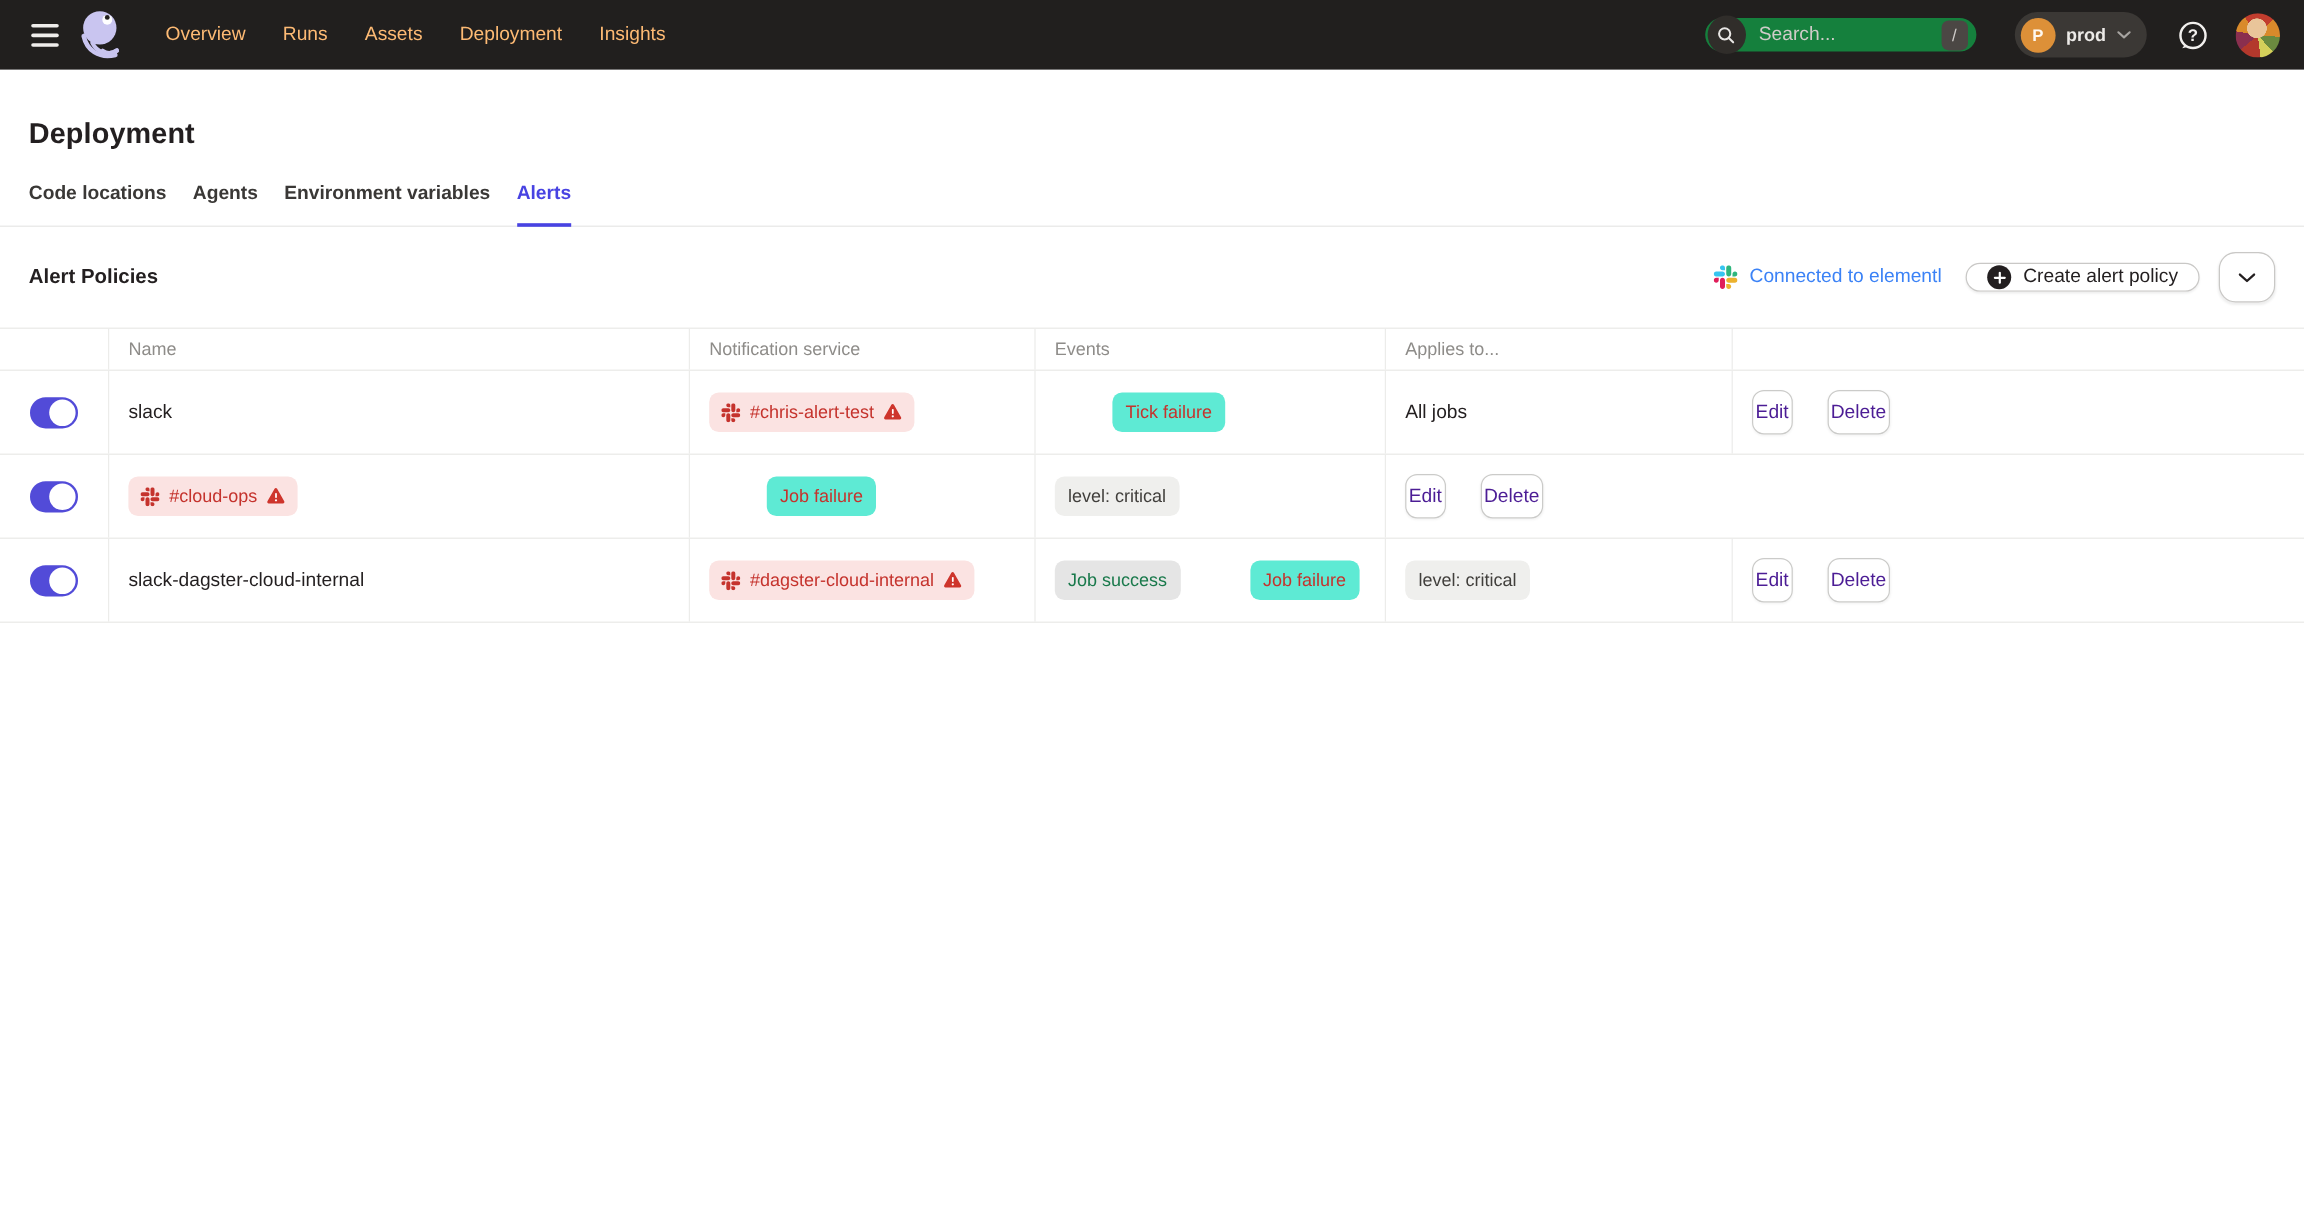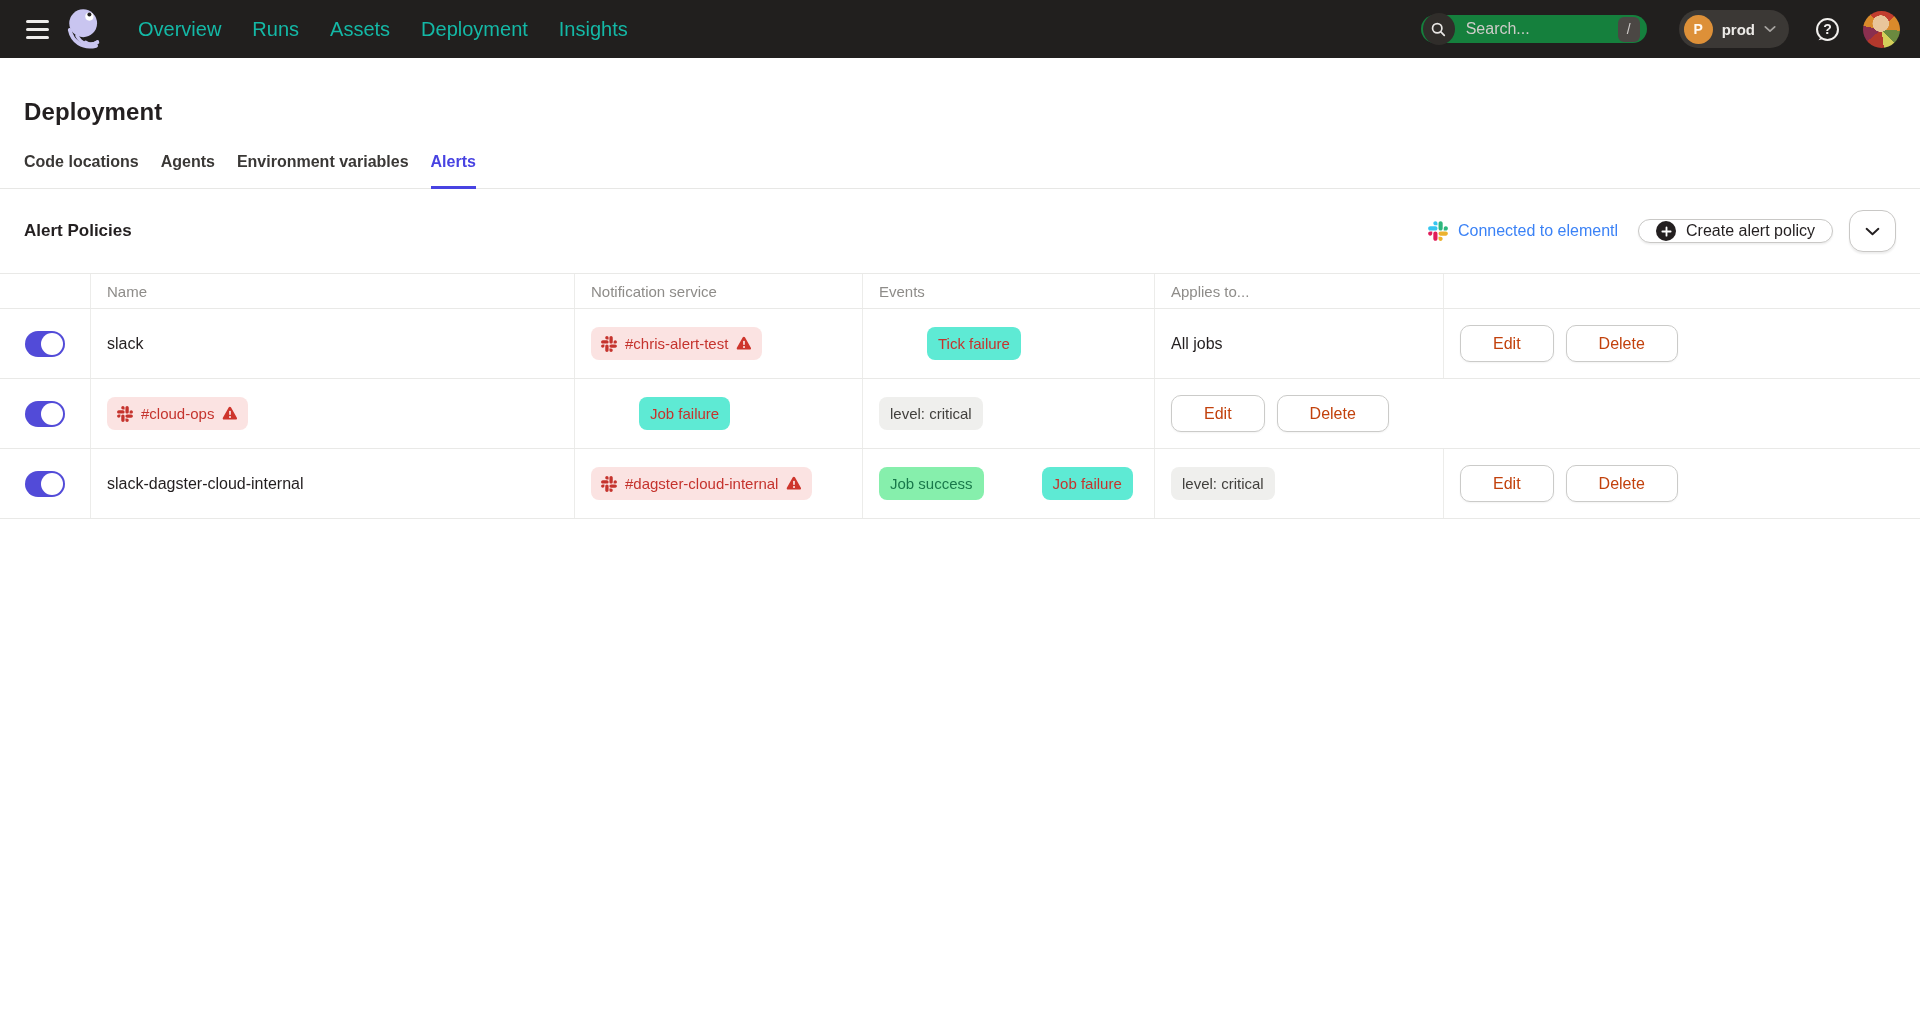--- a/index.html
+++ b/index.html
@@ -5,21 +5,21 @@
   * { margin:0; padding:0; box-sizing:border-box; }
   html,body { width:1920px; height:1020px; background:#ffffff; overflow:hidden;
               font-family:"Liberation Sans", sans-serif; color:#231F20; }
 
   
   .topbar{ height:58px; background:#211F1E; display:flex; align-items:center; padding:0 20px 0 16px; }
   .hamburger{ width:23px; display:flex; flex-direction:column; gap:5px; margin:0 15px 0 10px; cursor:pointer; }
   .hamburger i{ display:block; height:3px; background:#EFEDEB; border-radius:2px; }
   .logo{ width:46px; height:46px; margin-right:28px; cursor:pointer; }
   .nav{ display:flex; gap:31px; }
-  .nav-item{ color:#14b8a6; font-size:20px; font-weight:500; cursor:pointer; }
+  .nav-item{ color:#fdba74; font-size:16px; font-weight:500; cursor:pointer; }
   .tb-spacer{ flex:1; }
   .search{ width:226px; height:28px; background:#15803d; border-radius:18px; display:flex;
            align-items:center; gap:11px; padding:0 7px 0 2px; margin-right:32px; cursor:pointer; }
   .search-circ{ width:32px; height:32px; border-radius:50%; background:#302D2A; display:grid; place-items:center; flex:none; }
   .search-text{ color:#CFCCC9; font-size:16px; flex:1; }
   .slash-key{ width:22px; height:25px; background:#4B4744; border-radius:6px; color:#CFCCC9;
               display:grid; place-items:center; font-size:14px; flex:none; }
   .depl-pill{ height:38px; background:#3B3835; border-radius:19px; display:flex; align-items:center;
               gap:9px; padding:0 13px 0 5px; margin-right:25px; cursor:pointer; }
   .depl-avatar{ width:29px; height:29px; border-radius:50%; background:#DD9038; color:#FFF8EF;
@@ -65,26 +65,26 @@
   .cell-name{ font-size:16px; color:#231F20; }
   .applies-text{ font-size:16px; color:#231F20; }
 
   .toggle{ width:40px; height:26px; border-radius:13px; background:#524BD8; position:relative; cursor:pointer; flex:none; }
   .toggle .knob{ position:absolute; top:2px; right:2px; width:22px; height:22px; border-radius:50%; background:#fff; }
 
   .notif-badge{ display:inline-flex; align-items:center; gap:8px; background:#FBE3E2; border-radius:8px;
                 padding:8px 10px; font-size:15px; color:#C5332D; white-space:nowrap; }
   .pill{ display:inline-flex; align-items:center; border-radius:8px; padding:8px 11px; font-size:15px; white-space:nowrap; }
   .pill.failure{ background:#5eead4; color:#C5332D;margin-left:48px; }
-  .pill.success{ background:#86efac; color:#19794B; }
+  .pill.success{ background:#e5e5e5; color:#19794B; }
   .pill.neutral{ background:#EFEFED; color:#413F3C; }
   .events-cell{ gap:10px; }
 
-  .btn-row{ height:37px; border-radius:10px; border:1px solid #CBCBC9; background:#fff; padding:0 32px;
-            font-size:16px; color:#c2410c; cursor:pointer; margin-right:12px; font-family:inherit;
+  .btn-row{ height:37px; border-radius:10px; border:1px solid #CBCBC9; background:#fff; padding:0 2px;
+            font-size:16px; color:#4c1d95; cursor:pointer; margin-right:29px; font-family:inherit;
             box-shadow:0 1px 2px rgba(0,0,0,.05); }
 </style>
 </head>
 <body>
 
 <div class="topbar">
   <div class="hamburger">
       <i></i>
       <i></i>
       <i></i>

